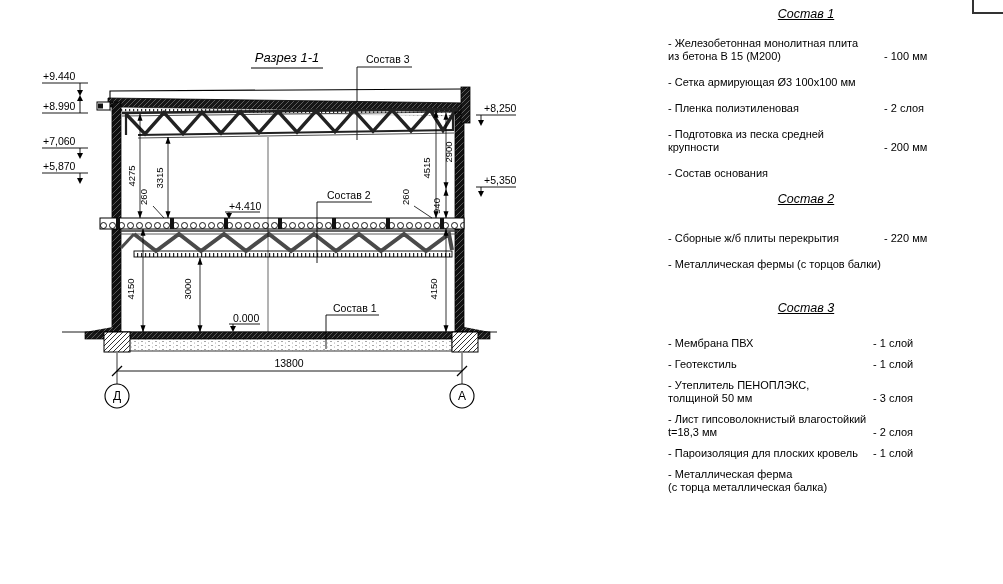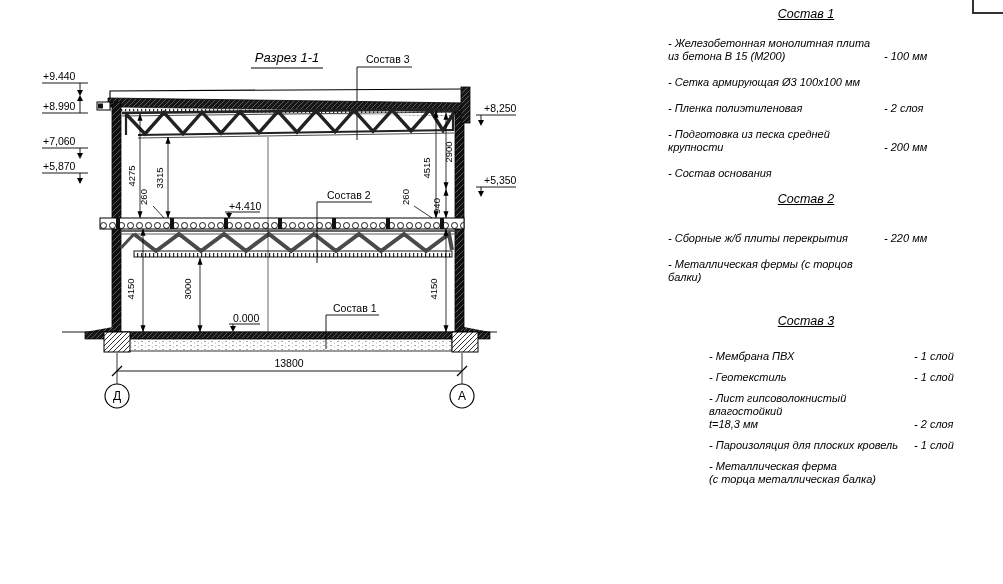--- a/index.html
+++ b/index.html
@@ -13,25 +13,25 @@
   .axistxt{font-size:12px;}
 
   
   #lists{position:absolute;left:645px;top:0;width:352px;font-size:11px;line-height:13px;}
   .sec-heading{width:322px;text-align:center;font-style:italic;font-size:12.5px;
                text-decoration:underline;margin:0;}
   .sec1 .sec-heading{margin:8px 0 16px 0;}
   .sec2 .sec-heading{margin:0 0 26px 0;}
   .sec3{margin-top:31px;}
   .sec3 .sec-heading{margin:0 0 22px 0;}
-  .row{display:flex;padding-left:23px;font-style:italic;}
+  .row{display:flex;padding-left:23px;}
   .sec1 .row,.sec2 .row{margin-bottom:13px;}
   .sec3 .row{margin-bottom:8px;}
   .nm{width:216px;white-space:pre-line;}
-  .sec3 .nm{width:205px;margin-left:41px;}
+  .sec3 .nm{width:205px;}
   .val{align-self:flex-end;white-space:nowrap;}
 </style>
 </head>
 <body>
 
 <div id="page">
 
   <svg width="1003" height="584" viewBox="0 0 1003 584">
     <defs>
       <pattern id="pDark" width="5" height="5" patternUnits="userSpaceOnUse">
@@ -302,20 +302,25 @@
       <div class="sec-heading">Состав 3</div>
       <div class="row">
         <div class="nm">- Мембрана ПВХ</div>
         <div class="val">- 1 слой</div>
       </div>
       <div class="row">
         <div class="nm">- Геотекстиль</div>
         <div class="val">- 1 слой</div>
       </div>
       <div class="row">
+        <div class="nm">- Утеплитель ПЕНОПЛЭКС,
+  толщиной 50 мм</div>
+        <div class="val">- 3 слоя</div>
+      </div>
+      <div class="row">
         <div class="nm">- Лист гипсоволокнистый влагостойкий
   t=18,3 мм</div>
         <div class="val">- 2 слоя</div>
       </div>
       <div class="row">
         <div class="nm">- Пароизоляция для плоских кровель</div>
         <div class="val">- 1 слой</div>
       </div>
       <div class="row">
         <div class="nm">- Металлическая ферма

